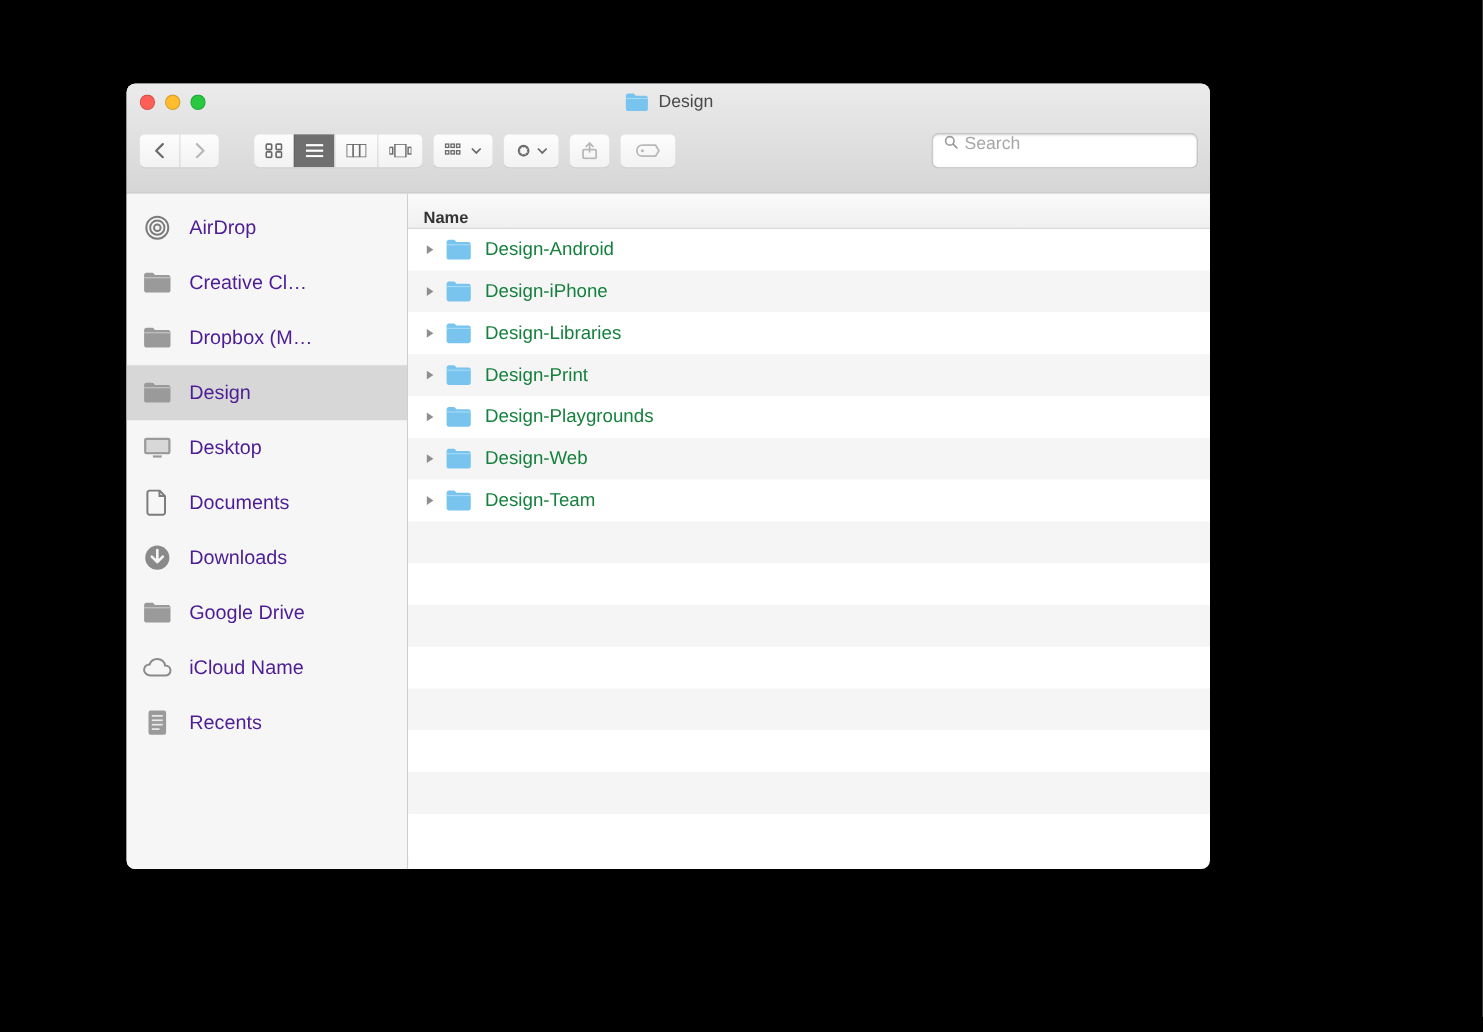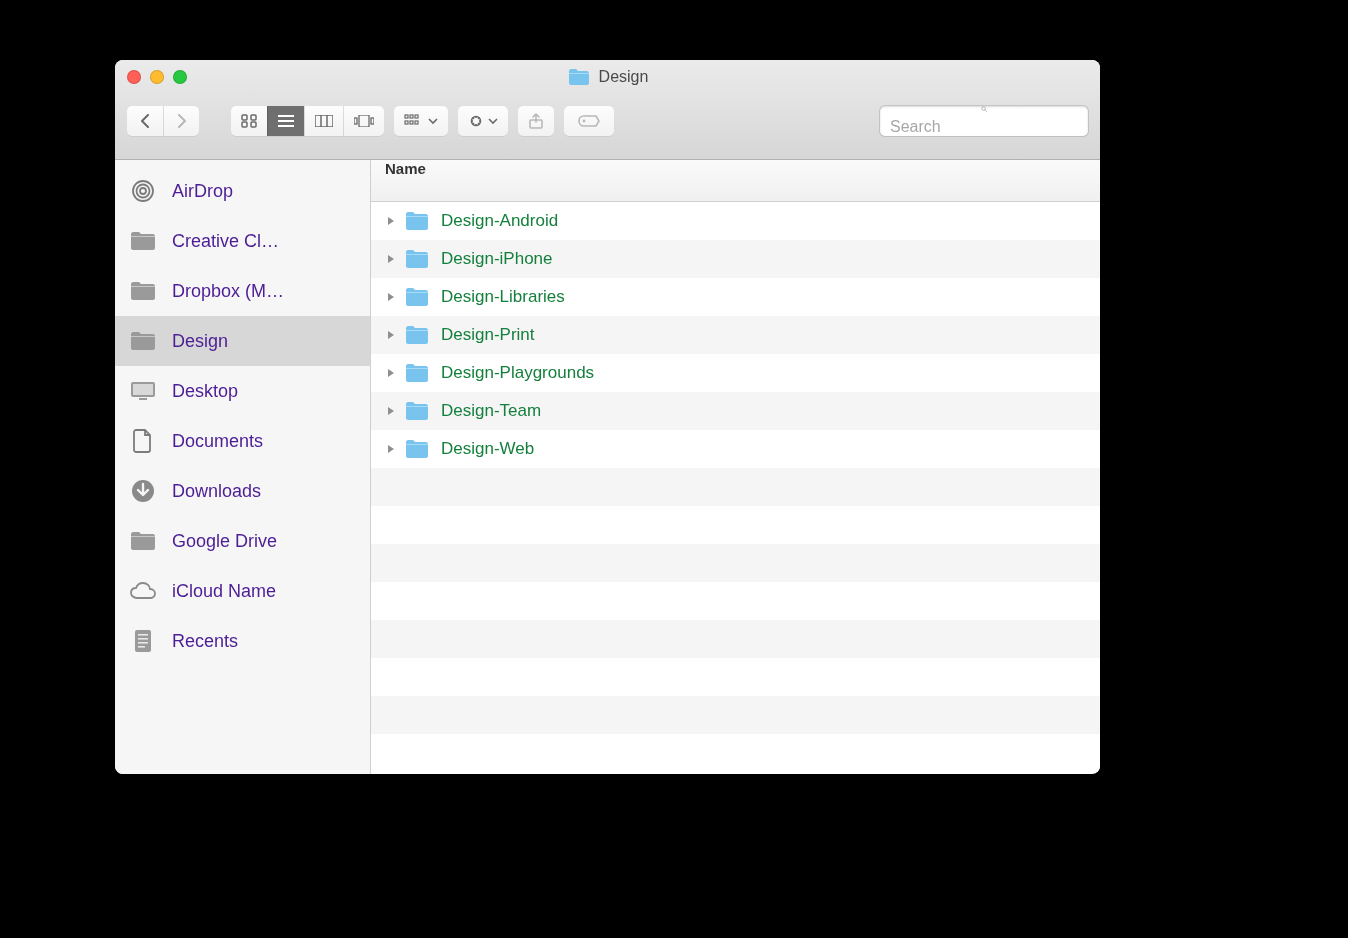--- a/index.html
+++ b/index.html
@@ -6,21 +6,21 @@
   body {
     background: #000;
     font-family: -apple-system, "Helvetica Neue", Arial, sans-serif;
     width: 1348px;
     height: 938px;
     position: relative;
   }
   .window {
     position: absolute;
     left: 115px;
-    top: 60px;
+    top: 76px;
     width: 985px;
     height: 714px;
     background: #fff;
     border-radius: 8px;
     box-shadow: 0 20px 60px rgba(0,0,0,0.6), 0 0 0 1px rgba(0,0,0,0.15);
     overflow: hidden;
     display: flex;
     flex-direction: column;
   }
   .titlebar {
@@ -91,30 +91,29 @@
   }
   .btngroup .btn + .btn { border-left: 1px solid rgba(0,0,0,0.12); }
   .btn.active {
     background: #6f6f6f;
     color: #fff;
   }
   .btn svg { display:block; }
   .spacer { flex: 0 0 12px; }
   .searchwrap {
     margin-left: auto;
-    width: 208px;
+    width: 240px;
     height: 30px;
     border-radius: 5px;
     background: #fff;
     box-shadow: inset 0 1px 2px rgba(0,0,0,0.15), 0 0 0 1px rgba(0,0,0,0.12);
     display: flex;
-    align-items: center;
+    align-items: flex-start;
     padding: 0 10px;
     gap: 6px;
-    flex-direction: column;
   }
   .searchwrap input {
     border: none;
     outline: none;
     font-size: 16px;
     color: #555;
     background: transparent;
     width: 100%;
   }
   .searchwrap input::placeholder { color:#a7a7a7; }
@@ -157,25 +156,25 @@
     flex-shrink:0;
   }
 
   .main {
     flex: 1;
     display: flex;
     flex-direction: column;
     min-width: 0;
   }
   .colhead {
-    height: 42px;
+    height: 32px;
     background: linear-gradient(#fafafa,#f0f0f0);
     border-bottom: 1px solid #d0d0d0;
     display: flex;
-    align-items: flex-start;
+    align-items: flex-end;
     padding-left: 14px;
     font-size: 15px;
     font-weight: 600;
     color: #333;
   }
   .list {
     flex:1;
     overflow:auto;
     font-size: 17px;
     color:#15803d;
@@ -507,35 +506,35 @@
               <svg width="9" height="10" viewBox="0 0 9 10">
                 <path d="M1 1l6 4-6 4z" fill="#8f8f8f"></path>
               </svg>
             </span>
             <span class="folder-blue">
               <svg width="24" height="20" viewBox="0 0 24 20">
                 <path fill="#78c4ee" d="M1 3c0-1 1-2 2-2h5l2 2h11c1 0 2 1 2 2v12c0 1-1 2-2 2H3c-1 0-2-1-2-2V3z"></path>
                 <rect x="1" y="5" width="22" height="1" fill="#a7dbf7"></rect>
               </svg>
             </span>
+            <span class="name">Design-Web</span>
+          </div>
+          <div class="row">
+            <span class="disclosure">
+              <svg width="9" height="10" viewBox="0 0 9 10">
+                <path d="M1 1l6 4-6 4z" fill="#8f8f8f"></path>
+              </svg>
+            </span>
+            <span class="folder-blue">
+              <svg width="24" height="20" viewBox="0 0 24 20">
+                <path fill="#78c4ee" d="M1 3c0-1 1-2 2-2h5l2 2h11c1 0 2 1 2 2v12c0 1-1 2-2 2H3c-1 0-2-1-2-2V3z"></path>
+                <rect x="1" y="5" width="22" height="1" fill="#a7dbf7"></rect>
+              </svg>
+            </span>
             <span class="name">Design-Team</span>
-          </div>
-          <div class="row">
-            <span class="disclosure">
-              <svg width="9" height="10" viewBox="0 0 9 10">
-                <path d="M1 1l6 4-6 4z" fill="#8f8f8f"></path>
-              </svg>
-            </span>
-            <span class="folder-blue">
-              <svg width="24" height="20" viewBox="0 0 24 20">
-                <path fill="#78c4ee" d="M1 3c0-1 1-2 2-2h5l2 2h11c1 0 2 1 2 2v12c0 1-1 2-2 2H3c-1 0-2-1-2-2V3z"></path>
-                <rect x="1" y="5" width="22" height="1" fill="#a7dbf7"></rect>
-              </svg>
-            </span>
-            <span class="name">Design-Web</span>
           </div>
           <div class="row"></div>
           <div class="row"></div>
           <div class="row"></div>
           <div class="row"></div>
           <div class="row"></div>
           <div class="row"></div>
           <div class="row"></div>
           <div class="row"></div>
         </div>

